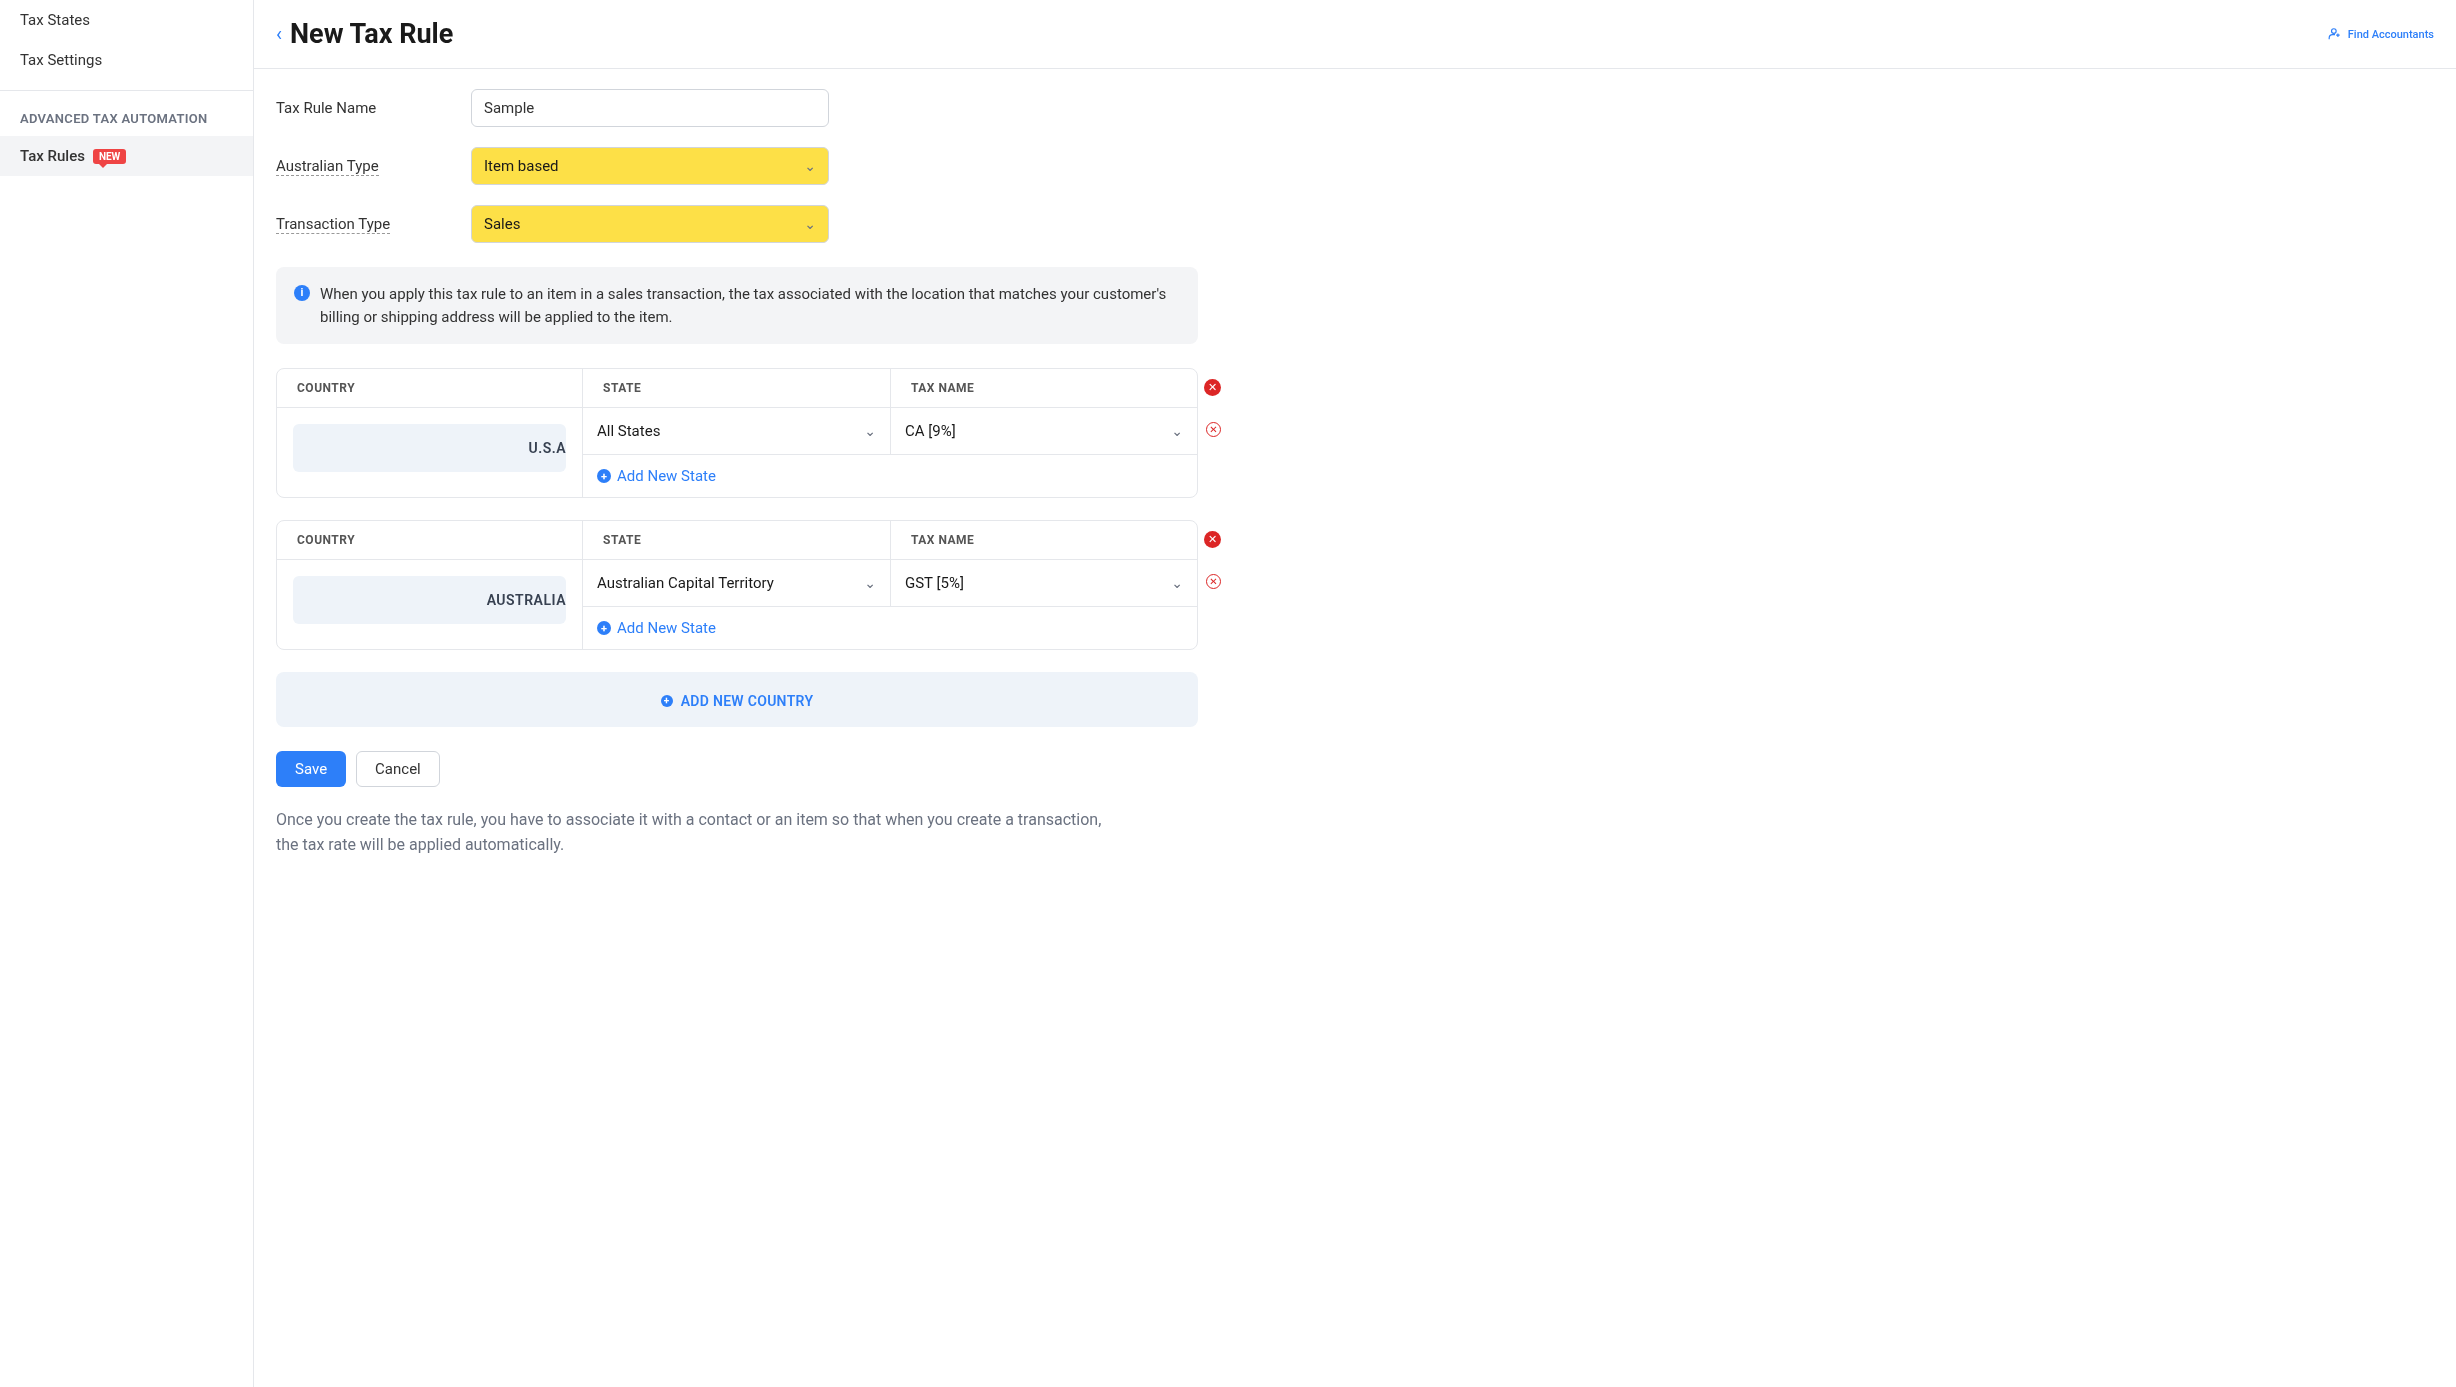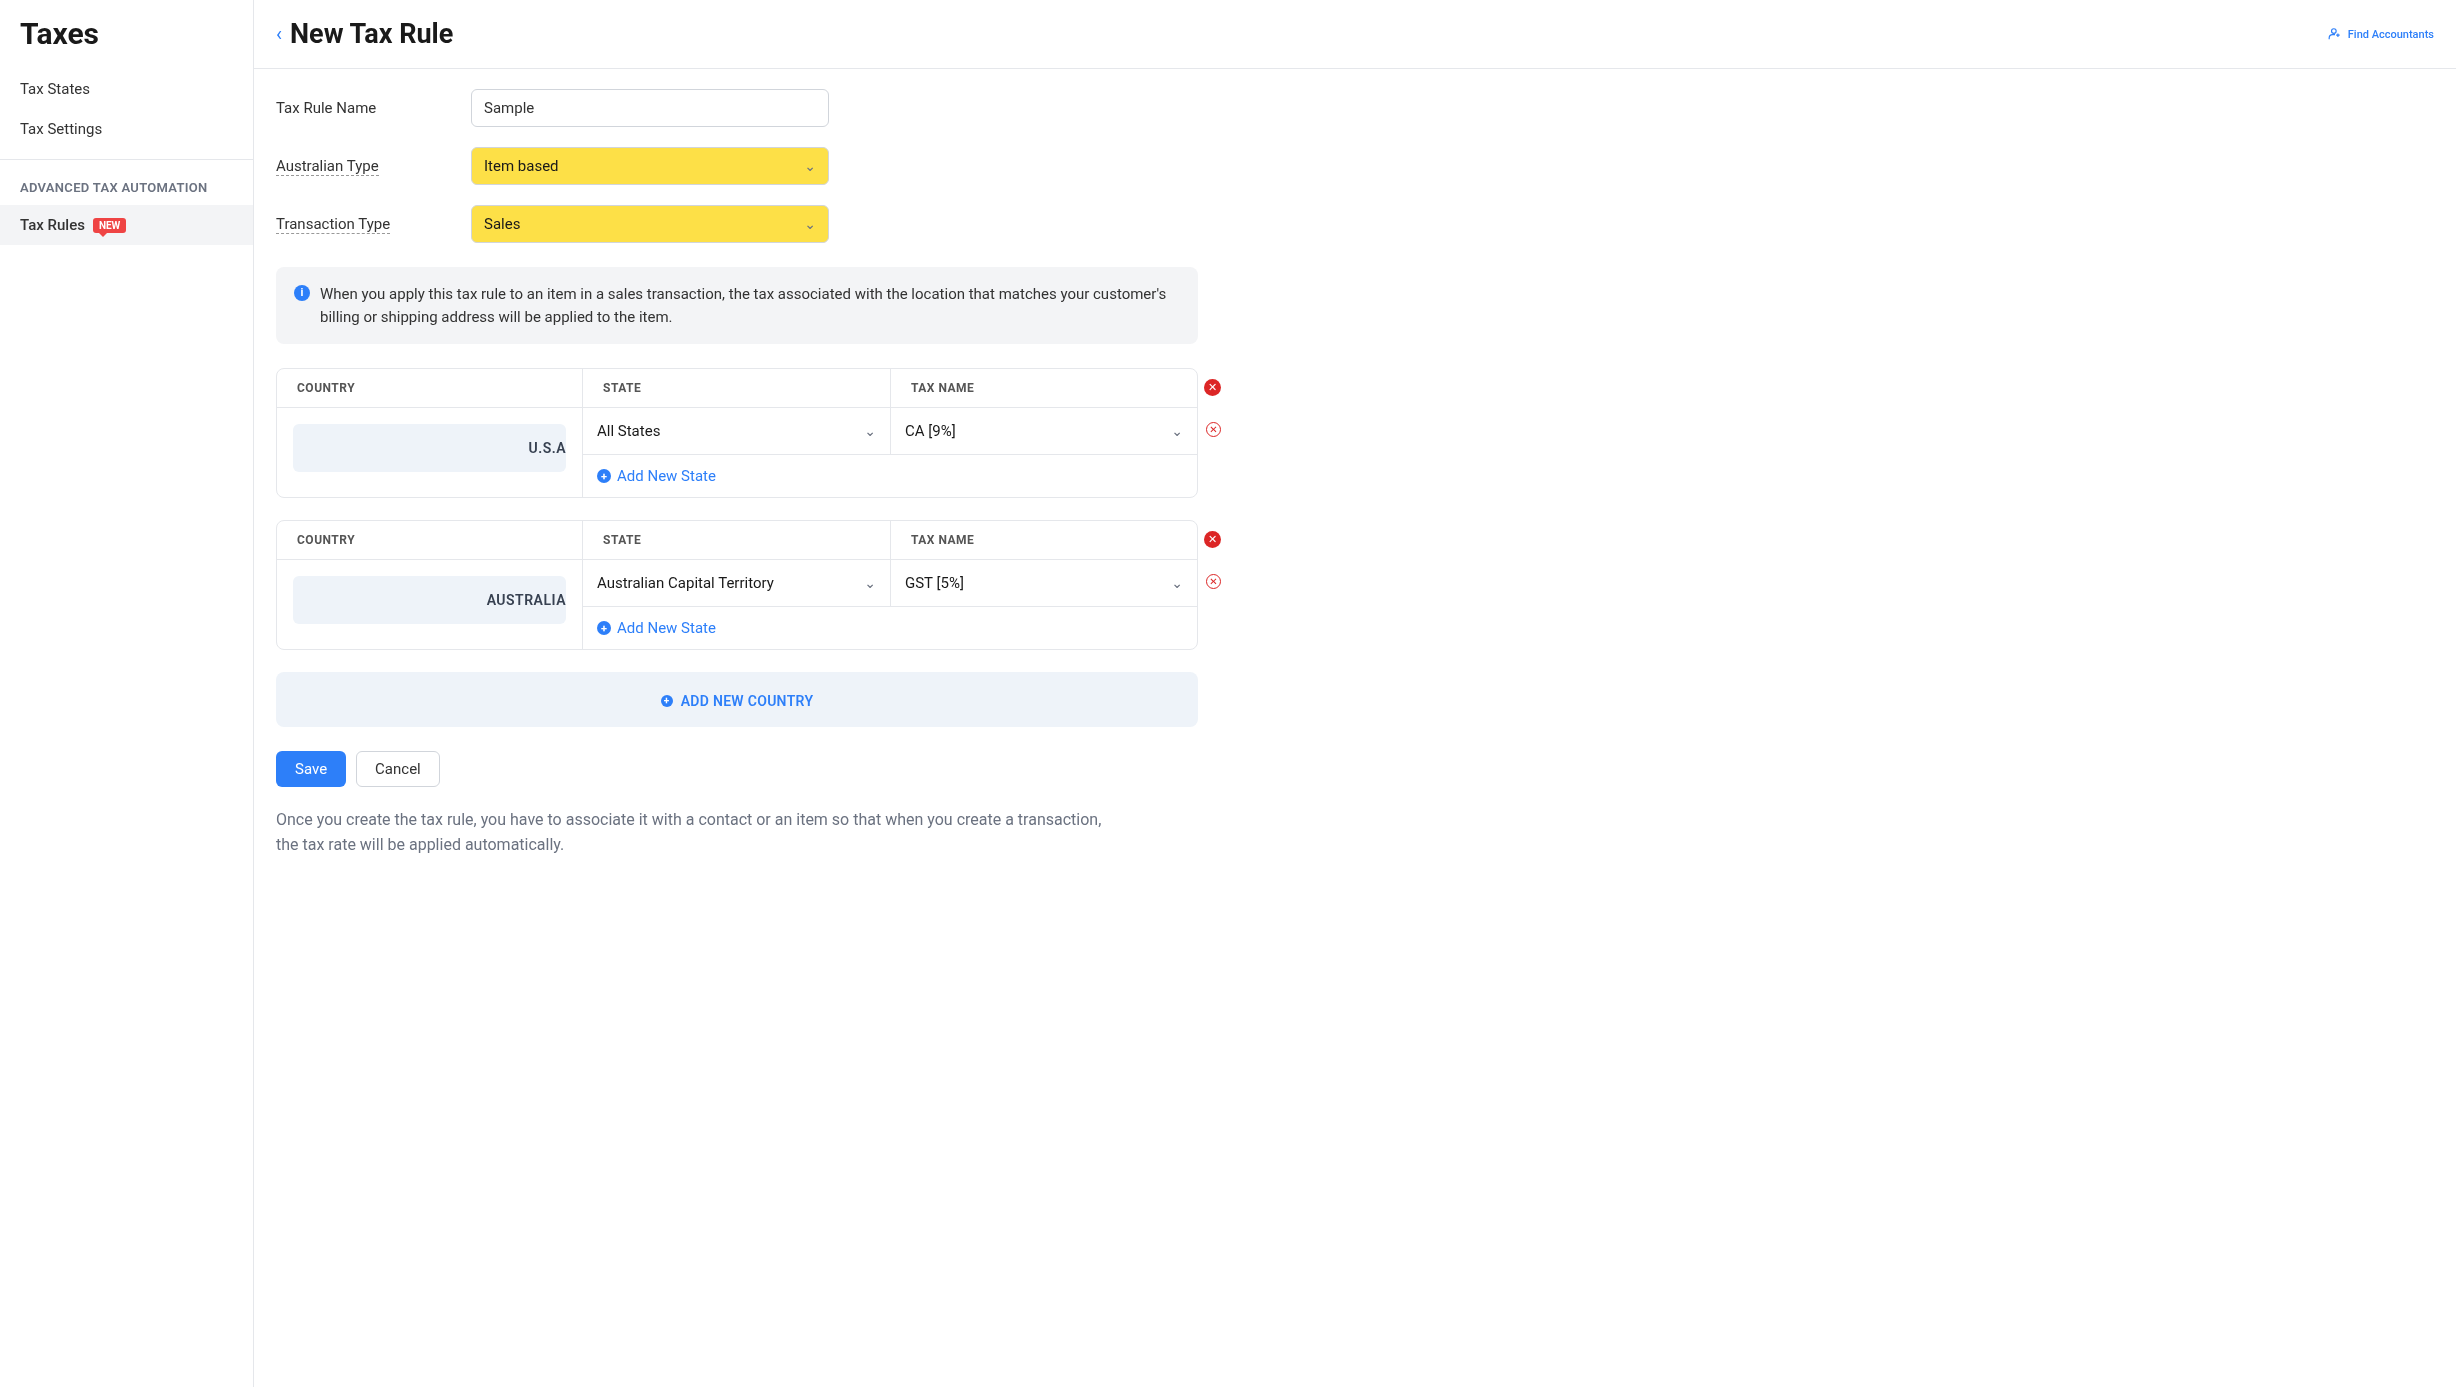--- a/index.html
+++ b/index.html
@@ -340,21 +340,20 @@
       color: #6b7280;
       font-size: 16px;
       line-height: 1.6;
       max-width: 830px;
     }
   </style>
 </head>
 <body>
 
 <div class="sidebar">
-  <div class="sidebar-title">Taxes</div>
   <div class="sidebar-item">
     <span>Tax States</span>
   </div>
   <div class="sidebar-item">
     <span>Tax Settings</span>
   </div>
   <div class="sidebar-section-header">ADVANCED TAX AUTOMATION</div>
   <div class="sidebar-item active">
     <span>Tax Rules</span>
     <span class="new-badge">NEW</span>

